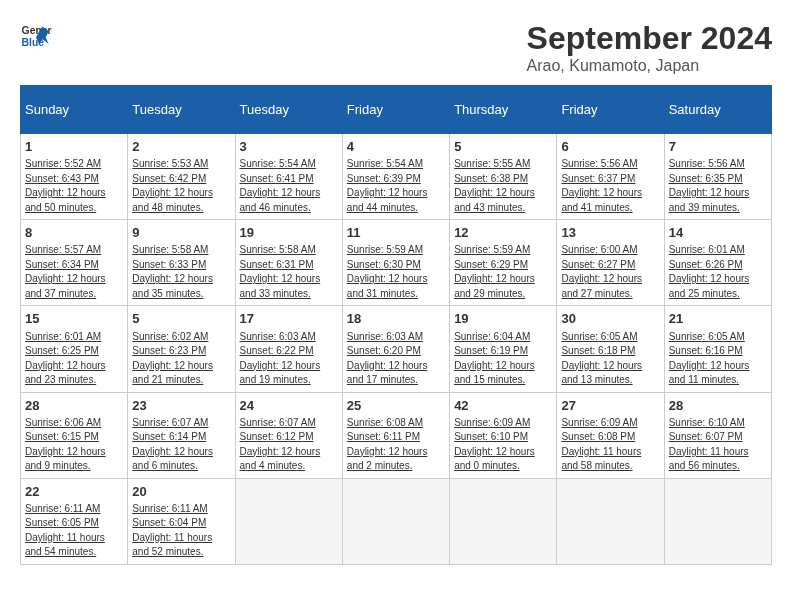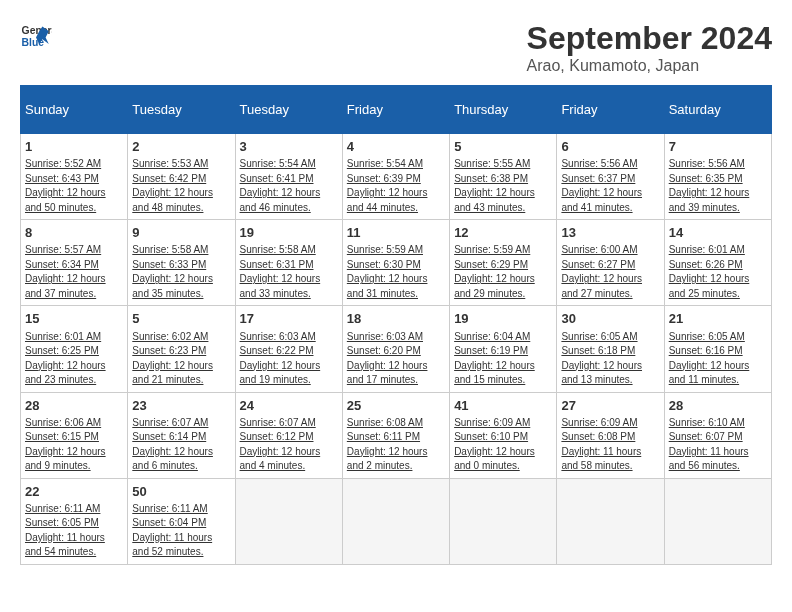--- a/index.html
+++ b/index.html
@@ -212,39 +212,39 @@
         </td>
         <td>
           <span class="day-num">24</span>
           <div class="day-info">Sunrise: 6:07 AM<br>Sunset: 6:12 PM<br>Daylight: 12 hours<br>and 4 minutes.</div>
         </td>
         <td>
           <span class="day-num">25</span>
           <div class="day-info">Sunrise: 6:08 AM<br>Sunset: 6:11 PM<br>Daylight: 12 hours<br>and 2 minutes.</div>
         </td>
         <td>
-          <span class="day-num">41</span>
+          <span class="day-num">42</span>
           <div class="day-info">Sunrise: 6:09 AM<br>Sunset: 6:10 PM<br>Daylight: 12 hours<br>and 0 minutes.</div>
         </td>
         <td>
           <span class="day-num">27</span>
           <div class="day-info">Sunrise: 6:09 AM<br>Sunset: 6:08 PM<br>Daylight: 11 hours<br>and 58 minutes.</div>
         </td>
         <td>
           <span class="day-num">28</span>
           <div class="day-info">Sunrise: 6:10 AM<br>Sunset: 6:07 PM<br>Daylight: 11 hours<br>and 56 minutes.</div>
         </td>
       </tr>
       <tr>
         <td>
           <span class="day-num">22</span>
           <div class="day-info">Sunrise: 6:11 AM<br>Sunset: 6:05 PM<br>Daylight: 11 hours<br>and 54 minutes.</div>
         </td>
         <td>
-          <span class="day-num">50</span>
+          <span class="day-num">20</span>
           <div class="day-info">Sunrise: 6:11 AM<br>Sunset: 6:04 PM<br>Daylight: 11 hours<br>and 52 minutes.</div>
         </td>
         <td class="empty"></td>
         <td class="empty"></td>
         <td class="empty"></td>
         <td class="empty"></td>
         <td class="empty"></td>
       </tr>
     </tbody>
 </table>

